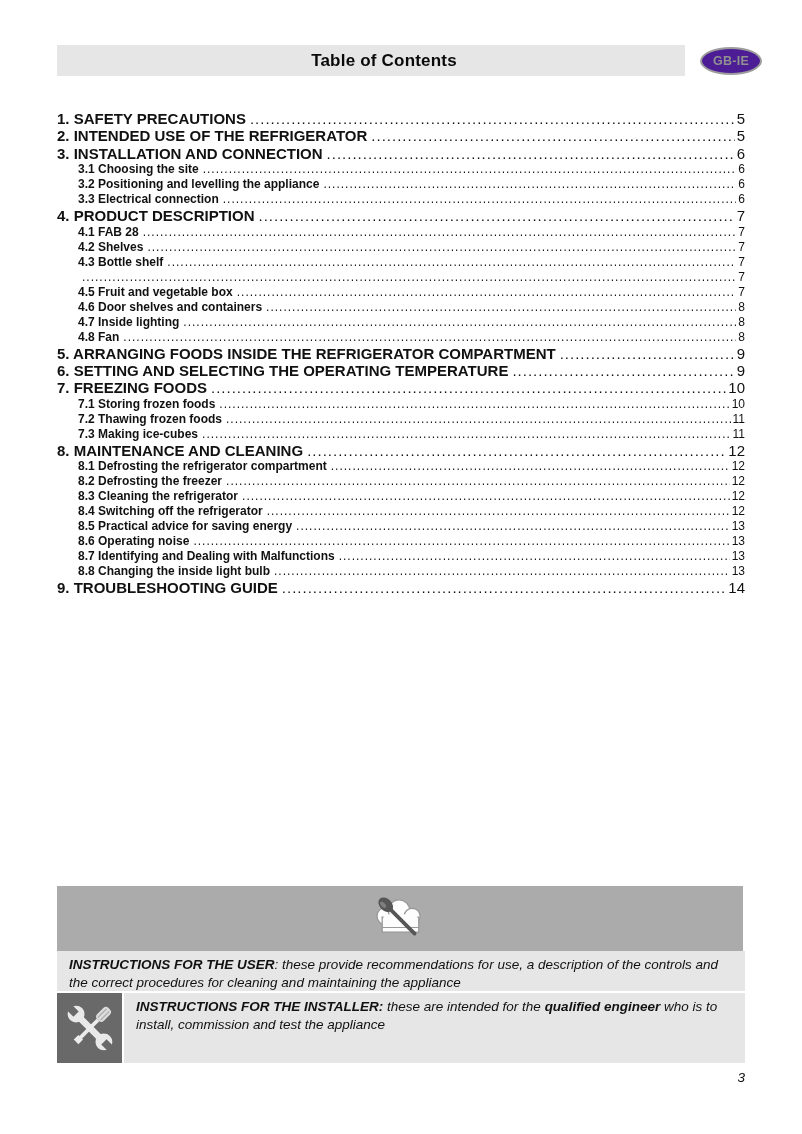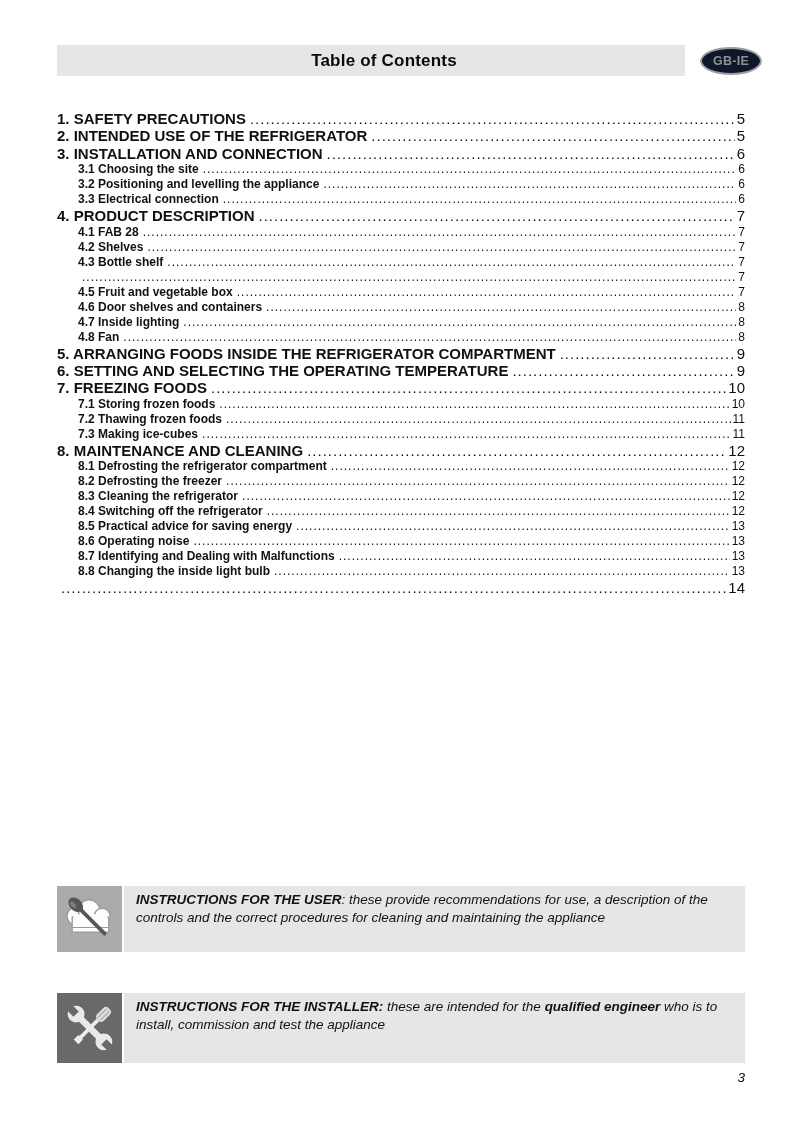--- a/index.html
+++ b/index.html
@@ -13,36 +13,36 @@
   *{box-sizing:border-box;}
   html,body{margin:0;padding:0;background:#ffffff;}
   body{font-family:"Liberation Sans", sans-serif;color:var(--ink);}
   .page{position:relative;width:802px;height:1134px;background:#ffffff;overflow:hidden;}
 
   
   .header-bar{position:absolute;left:57px;top:45px;width:628px;height:31px;
     background:var(--header-bar);display:flex;align-items:center;justify-content:center;}
   .header-title{font-size:17px;font-weight:700;letter-spacing:0.2px;color:#0a0a0a;margin-left:26px;}
   .badge{position:absolute;left:700px;top:47px;width:62px;height:28px;border:2px solid #9d9d9d;
-    border-radius:50%;display:flex;align-items:center;justify-content:center;background:#0f172a;}
+    border-radius:50%;display:flex;align-items:center;justify-content:center;background:#4c1d95;}
   .badge span{font-size:12.5px;font-weight:700;color:var(--badge-gray);letter-spacing:0.3px;}
 
   
   .toc{position:absolute;left:57px;top:110px;width:688px;}
   .toc-row{display:flex;align-items:baseline;white-space:nowrap;}
   .toc-row.l1{font-size:15px;line-height:17.4px;}
   .toc-row.l2{font-size:12px;line-height:15px;padding-left:21px;align-items:flex-end;}
   .toc-label{flex:0 0 auto;font-weight:bold;}
   .toc-leader{flex:1 1 auto;overflow:hidden;padding:0 3px 0 4px;}
   .toc-leader::after{content:"......................................................................................................................................................................................................................................................................................";letter-spacing:1px;}
   .toc-page{flex:0 0 auto;padding-left:2px;}
 
   
   .note-row{position:absolute;left:57px;width:688px;display:flex;}
-  .note-row.user{top:886px;height:66px;}
+  .note-row.user{top:886px;height:66px;flex-direction:column;}
   .note-row.installer{top:993px;height:70px;}
   .note-icon{flex:0 0 65px;margin-right:2px;display:flex;align-items:center;justify-content:center;}
   .note-row.user .note-icon{background:var(--user-icon-bg);}
   .note-row.installer .note-icon{background:var(--installer-icon-bg);}
   .note-icon svg{width:60px;height:60px;display:block;}
   .note-text{flex:1 1 auto;background:var(--note-box);padding:5px 8px 0 12px;
     font-style:italic;font-size:13.5px;line-height:17.6px;}
   .note-text .b{font-weight:700;}
 
   
@@ -206,20 +206,21 @@
         <span class="toc-label">8.7 Identifying and Dealing with Malfunctions</span>
         <span class="toc-leader"></span>
         <span class="toc-page">13</span>
       </div>
       <div class="toc-row l2">
         <span class="toc-label">8.8 Changing the inside light bulb</span>
         <span class="toc-leader"></span>
         <span class="toc-page">13</span>
       </div>
       <div class="toc-row l1">
+        <span class="toc-label">9. TROUBLESHOOTING GUIDE</span>
         <span class="toc-leader"></span>
         <span class="toc-page">14</span>
       </div>
     </div>
 
   <div class="note-row user">
     <div class="note-icon">
       <svg viewBox="0 0 64 64" aria-hidden="true">
 
         <g stroke="#9a9a9a" stroke-width="1.4">

